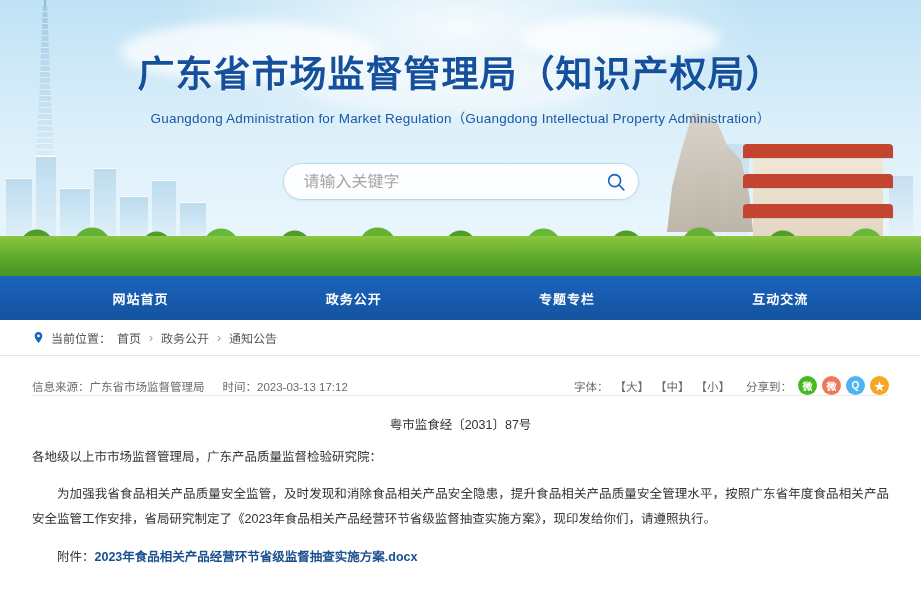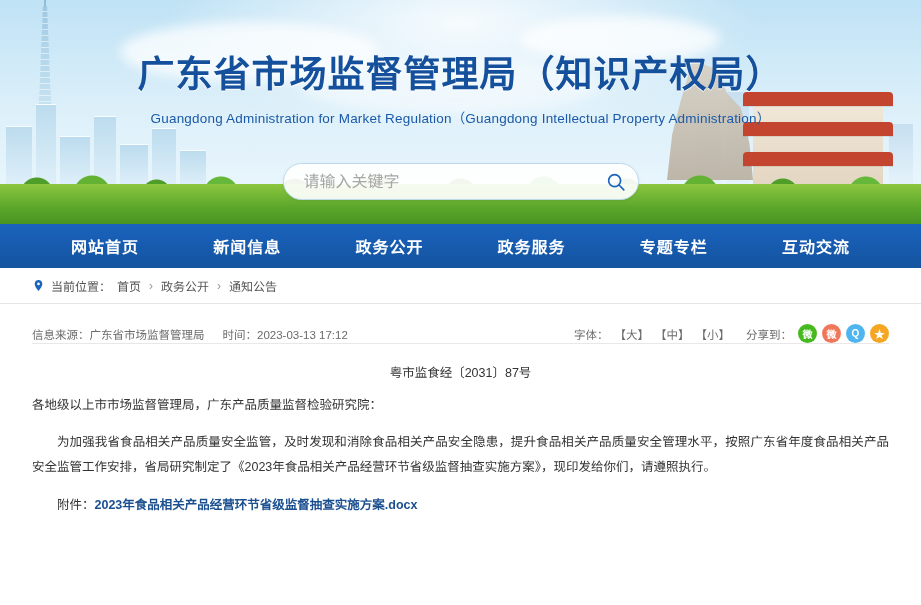--- a/index.html
+++ b/index.html
@@ -8,21 +8,21 @@
     width: 921px; height: 605px;
     overflow: hidden;
     font-family: "Liberation Sans", sans-serif;
     background: #ffffff;
   }
 
   
   .hero {
     position: relative;
     width: 921px;
-    height: 224px;
+    height: 276px;
     overflow: hidden;
     background: linear-gradient(180deg, #cfe9f7 0%, #e4f2fb 45%, #f2f9fd 70%, #dfeef8 100%);
   }
   
   .hero .sky {
     position: absolute; inset: 0;
     background:
       radial-gradient(ellipse 420px 160px at 50% 10%, rgba(255,255,255,0.85), rgba(255,255,255,0) 70%),
       linear-gradient(180deg, #bfe2f5 0%, #ddf0fa 50%, #eef8fd 100%);
   }
@@ -188,21 +188,21 @@
     background: linear-gradient(180deg, #1a63bd 0%, #14539f 100%);
     display: flex;
     align-items: stretch;
     justify-content: space-between;
     padding: 0 34px;
   }
   .nav-item {
     flex: 1;
     display: flex; align-items: center; justify-content: center;
     color: #ffffff;
-    font-size: 16px;
+    font-size: 13px;
     font-weight: bold;
     letter-spacing: 1px;
     cursor: pointer;
     white-space: nowrap;
   }
 
   
   .crumb {
     height: 36px;
     border-bottom: 1px solid #e6e6e6;
@@ -334,23 +334,21 @@
       <svg width="22" height="22" viewBox="0 0 24 24" fill="none">
         <circle cx="10.5" cy="10.5" r="6.5" stroke="#1a63bd" stroke-width="1.8"></circle>
         <line x1="15.3" y1="15.3" x2="20.5" y2="20.5" stroke="#1a63bd" stroke-width="1.8" stroke-linecap="round"></line>
       </svg>
     </button>
   </div>
 </div>
 
 <div class="nav">
   <div class="nav-item">网站首页</div>
-  <div class="nav-item">新闻信息</div>
   <div class="nav-item">政务公开</div>
-  <div class="nav-item">政务服务</div>
   <div class="nav-item">专题专栏</div>
   <div class="nav-item">互动交流</div>
 </div>
 
 <div class="crumb">
   <span class="pin">
     <svg width="13" height="13" viewBox="0 0 24 24" fill="#1a63bd">
       <path d="M12 2C8.1 2 5 5.1 5 9c0 5.2 7 13 7 13s7-7.8 7-13c0-3.9-3.1-7-7-7zm0 9.5A2.5 2.5 0 1 1 12 6.5a2.5 2.5 0 0 1 0 5z"></path>
     </svg>
   </span>

